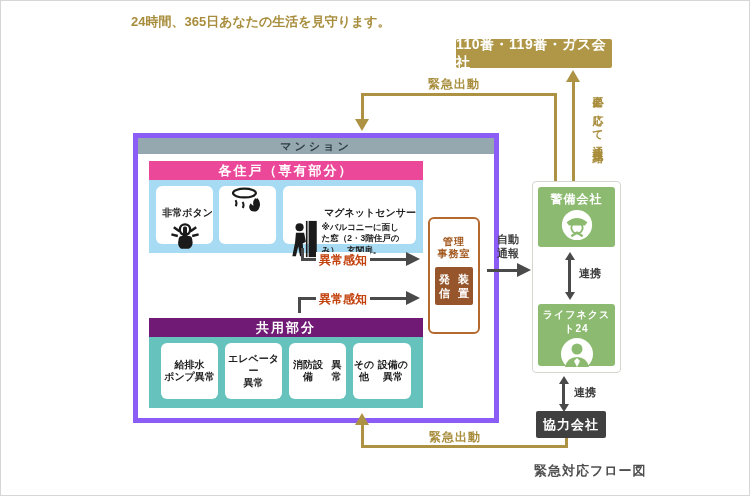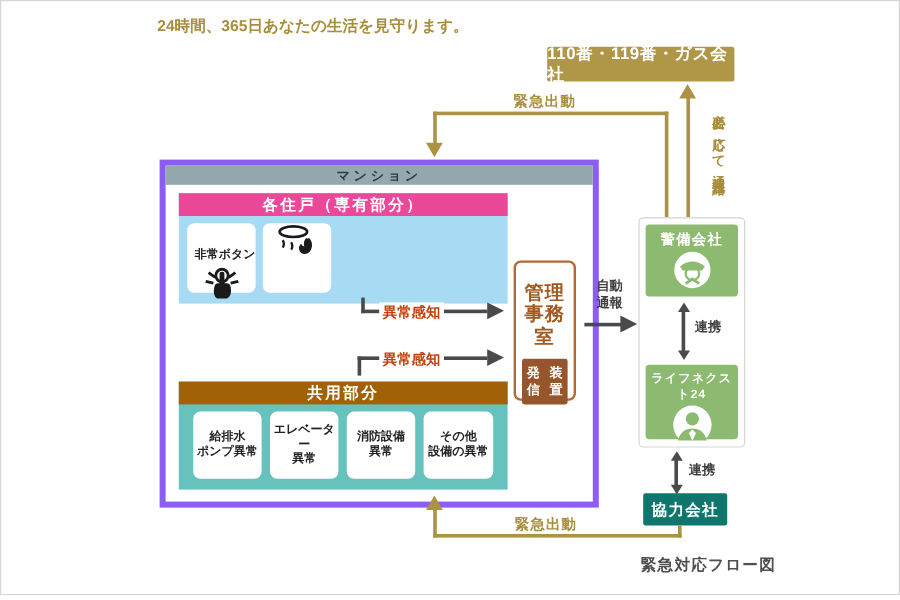--- a/index.html
+++ b/index.html
@@ -24,40 +24,40 @@
 
   .mansion{left:132px;top:132px;width:356px;height:280px;background:#fff;border:5px solid #8b5cf6;}
   .mansion-header{left:0;top:0;width:100%;height:16px;background:#95a7af;color:#2e3d44;
      font-size:11px;font-weight:bold;letter-spacing:3px;display:flex;align-items:center;justify-content:center;}
   .sec{position:absolute;}
   .sec-header{width:100%;height:19px;color:#fff;font-weight:bold;font-size:13px;letter-spacing:2px;
      display:flex;align-items:center;justify-content:center;}
   .private{left:11px;top:23px;width:274px;height:92px;background:#a6dbf3;}
   .private .sec-header{background:#ec4899;}
   .common{left:11px;top:180px;width:274px;height:90px;background:#65c2bc;}
-  .common .sec-header{background:#a16207;}
+  .common .sec-header{background:#701a75;}
   .wbox{position:absolute;background:#fff;border-radius:6px;color:#222;font-size:10px;font-weight:bold;
      text-align:center;line-height:1.2;}
   .sensor-label{padding-top:21px;text-align:right;}
   .citem{display:flex;align-items:center;justify-content:center;}
   .note{font-weight:bold;font-size:8.5px;line-height:1.3;text-align:left;color:#222;}
 
   .detect-label{position:absolute;background:#fff;padding:0 3px;font-size:12px;font-weight:bold;color:#c2410c;white-space:nowrap;}
 
   .office{left:427px;top:216px;width:52px;height:117px;background:#fff;border:2px solid #b4692f;
      border-radius:6px;box-sizing:border-box;text-align:center;}
-  .office-label{margin-top:17px;color:#a2591f;font-size:16px;font-weight:bold;line-height:1.15;letter-spacing:1px;}
+  .office-label{margin-top:17px;color:#a2591f;font-size:10px;font-weight:bold;line-height:1.15;letter-spacing:1px;}
   .device{margin:8px auto 0;width:38px;height:38px;background:#96552a;color:#fff;font-size:11px;font-weight:bold;
      line-height:1.3;display:flex;flex-direction:row;align-items:center;justify-content:center;border-radius:2px;}
   .smalltext{font-size:11px;font-weight:bold;color:#3f3f3f;line-height:1.25;text-align:center;}
 
   .sec-container{left:531px;top:180px;width:89px;height:192px;background:#fff;border:1px solid #d2d8cf;border-radius:4px;box-sizing:border-box;}
   .greenbox{position:absolute;background:#8cba70;border-radius:3px;color:#fff;text-align:center;font-weight:bold;}
   .greenbox .glabel{margin-top:4px;font-size:12px;letter-spacing:1px;}
-  .partner{left:535px;top:410px;width:70px;height:27px;background:#0f766e;color:#fff;font-size:13px;font-weight:bold;
+  .partner{left:535px;top:410px;width:70px;height:27px;background:#404040;color:#fff;font-size:13px;font-weight:bold;
      letter-spacing:1px;display:flex;align-items:center;justify-content:center;border-radius:2px;}
   .caption{left:533px;top:461px;font-size:13px;color:#4f4f4f;letter-spacing:1px;font-weight:bold;}
 </style>
 </head>
 <body>
 
 <div class="stage">
 
   <div class="abs goldtext" style="left:130px;top:12px;font-size:13px;">24時間、365日あなたの生活を見守ります。</div>
 
@@ -100,40 +100,52 @@
     </div>
 
     <div class="wbox" style="left:81px;top:48px;width:57px;height:58px;">
       <svg width="40" height="30" viewBox="0 0 44 34">
         <ellipse cx="18" cy="8" rx="13" ry="5" fill="#fff" stroke="#1a1a1a" stroke-width="2.5"></ellipse>
         <path d="M8 16 q2 4 0 7 M16 18 q2 4 0 7" stroke="#1a1a1a" stroke-width="2.2" fill="none"></path>
         <path d="M33 14 q4 5 2 10 q-1.5 5-6 5 q-4.5 0-5.5-4 q-0.8-3 1.8-5.5 q1 2.5 3 2.5 q-1.5-4 1.7-8 q1.5 1 3-0z" fill="#1a1a1a"></path>
       </svg>
     </div>
 
+    <div class="wbox" style="left:145px;top:48px;width:133px;height:58px;">
+      <div class="sensor-label">マグネットセンサー</div>
+      <div class="citem" style="gap:4px;padding:1px 4px 0;">
+        <svg width="26" height="38" viewBox="0 0 28 42">
+          <rect x="18" y="1" width="9" height="40" fill="#1a1a1a"></rect>
+          <rect x="15" y="1" width="1.8" height="40" fill="#1a1a1a"></rect>
+          <circle cx="8" cy="8" r="4.5" fill="#1a1a1a"></circle>
+          <path d="M4 14 h9 l2 10 -3.5 2 1 14 h-4 l-2-11 -2.5 11 h-4 l3-15 z" fill="#1a1a1a"></path>
+        </svg>
+        <div class="note" style="width:86px;">※バルコニーに面した窓（2・3階住戸のみ）、玄関扉。</div>
+      </div>
+    </div>
 
     <div class="sec common">
       <div class="sec-header">
         <span>共用部分</span>
       </div>
     </div>
 
     <div class="wbox citem" style="left:23px;top:205px;width:57px;height:56px;flex-direction:column;">
       <div>給排水</div>
       <div>ポンプ異常</div>
     </div>
     <div class="wbox citem" style="left:87px;top:205px;width:57px;height:56px;flex-direction:column;">
       <div>エレベーター</div>
       <div>異常</div>
     </div>
-    <div class="wbox citem" style="left:151px;top:205px;width:57px;height:56px;flex-direction:column;">
+    <div class="wbox citem" style="left:151px;top:205px;width:57px;height:56px;flex-direction:row;">
       <div>消防設備</div>
       <div>異常</div>
     </div>
-    <div class="wbox citem" style="left:215px;top:205px;width:58px;height:56px;flex-direction:column;">
+    <div class="wbox citem" style="left:215px;top:205px;width:58px;height:56px;flex-direction:row;">
       <div>その他</div>
       <div>設備の異常</div>
     </div>
   </div>
 
   <div class="grayline" style="left:300px;top:247px;width:3px;height:13px;"></div>
   <div class="grayline" style="left:300px;top:257px;width:105px;height:3px;"></div>
   <div class="tri tri-right-gray" style="left:405px;top:251px;"></div>
   <div class="detect-label" style="left:315px;top:251px;">異常感知</div>
 

